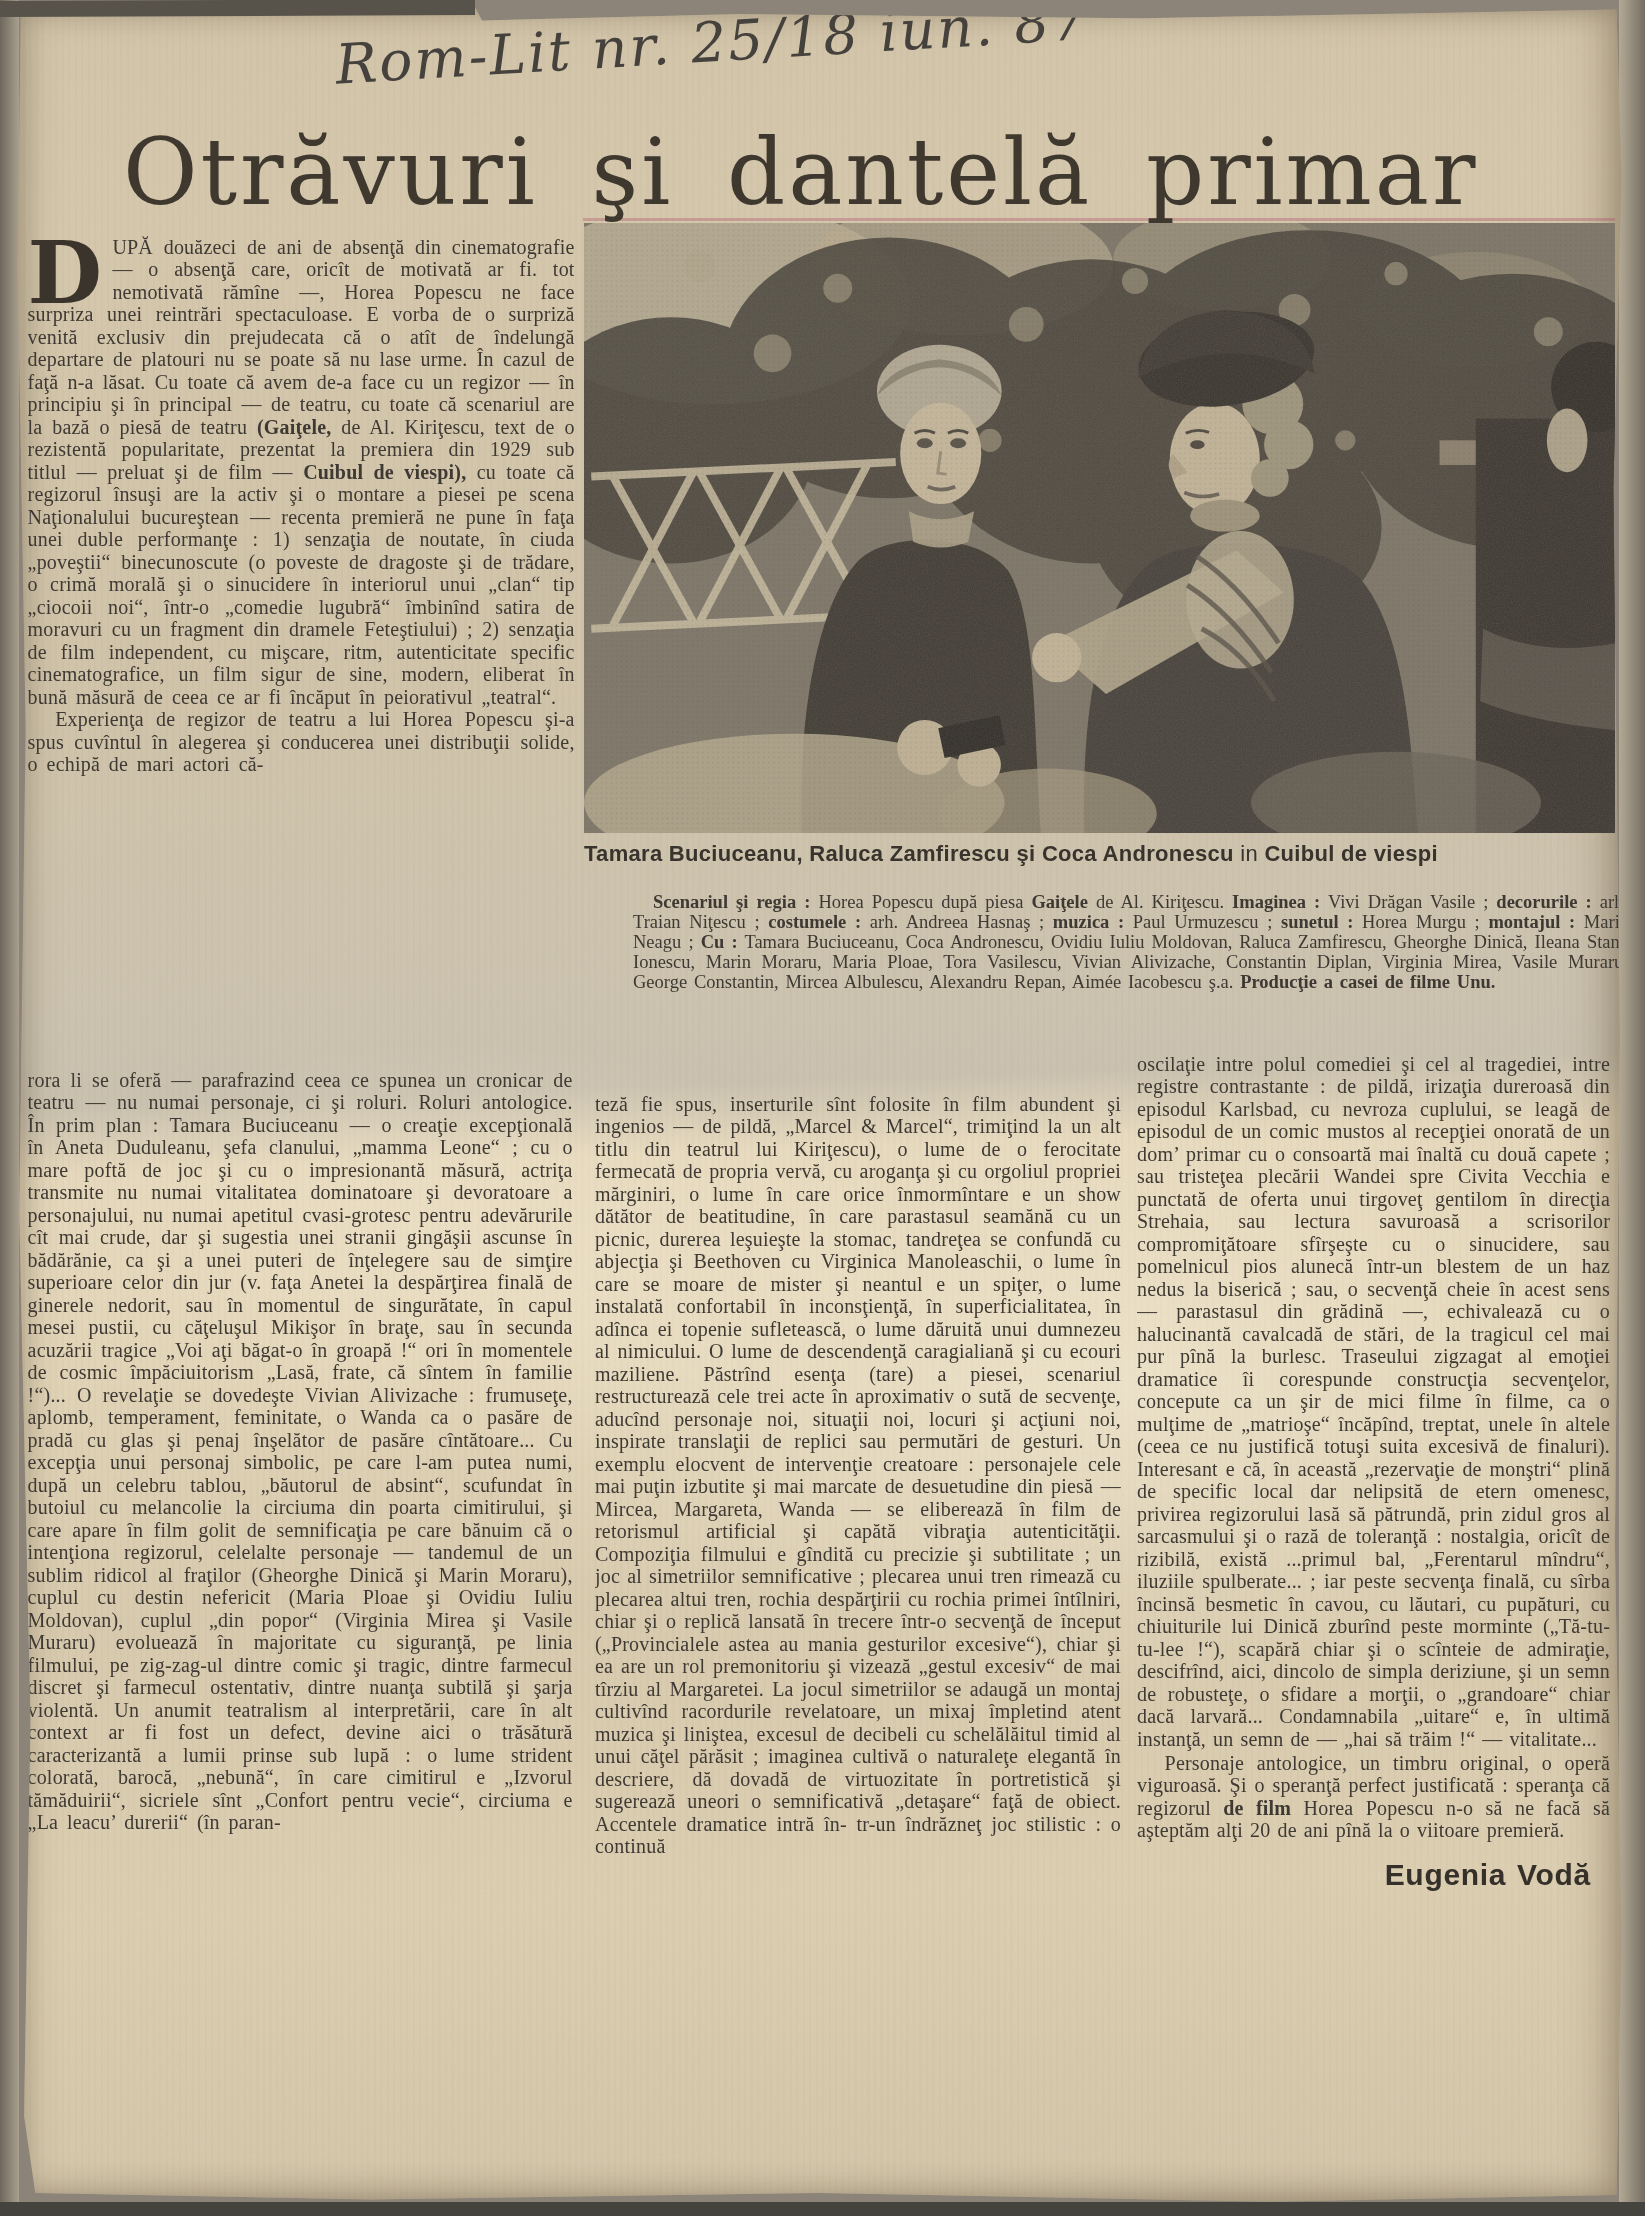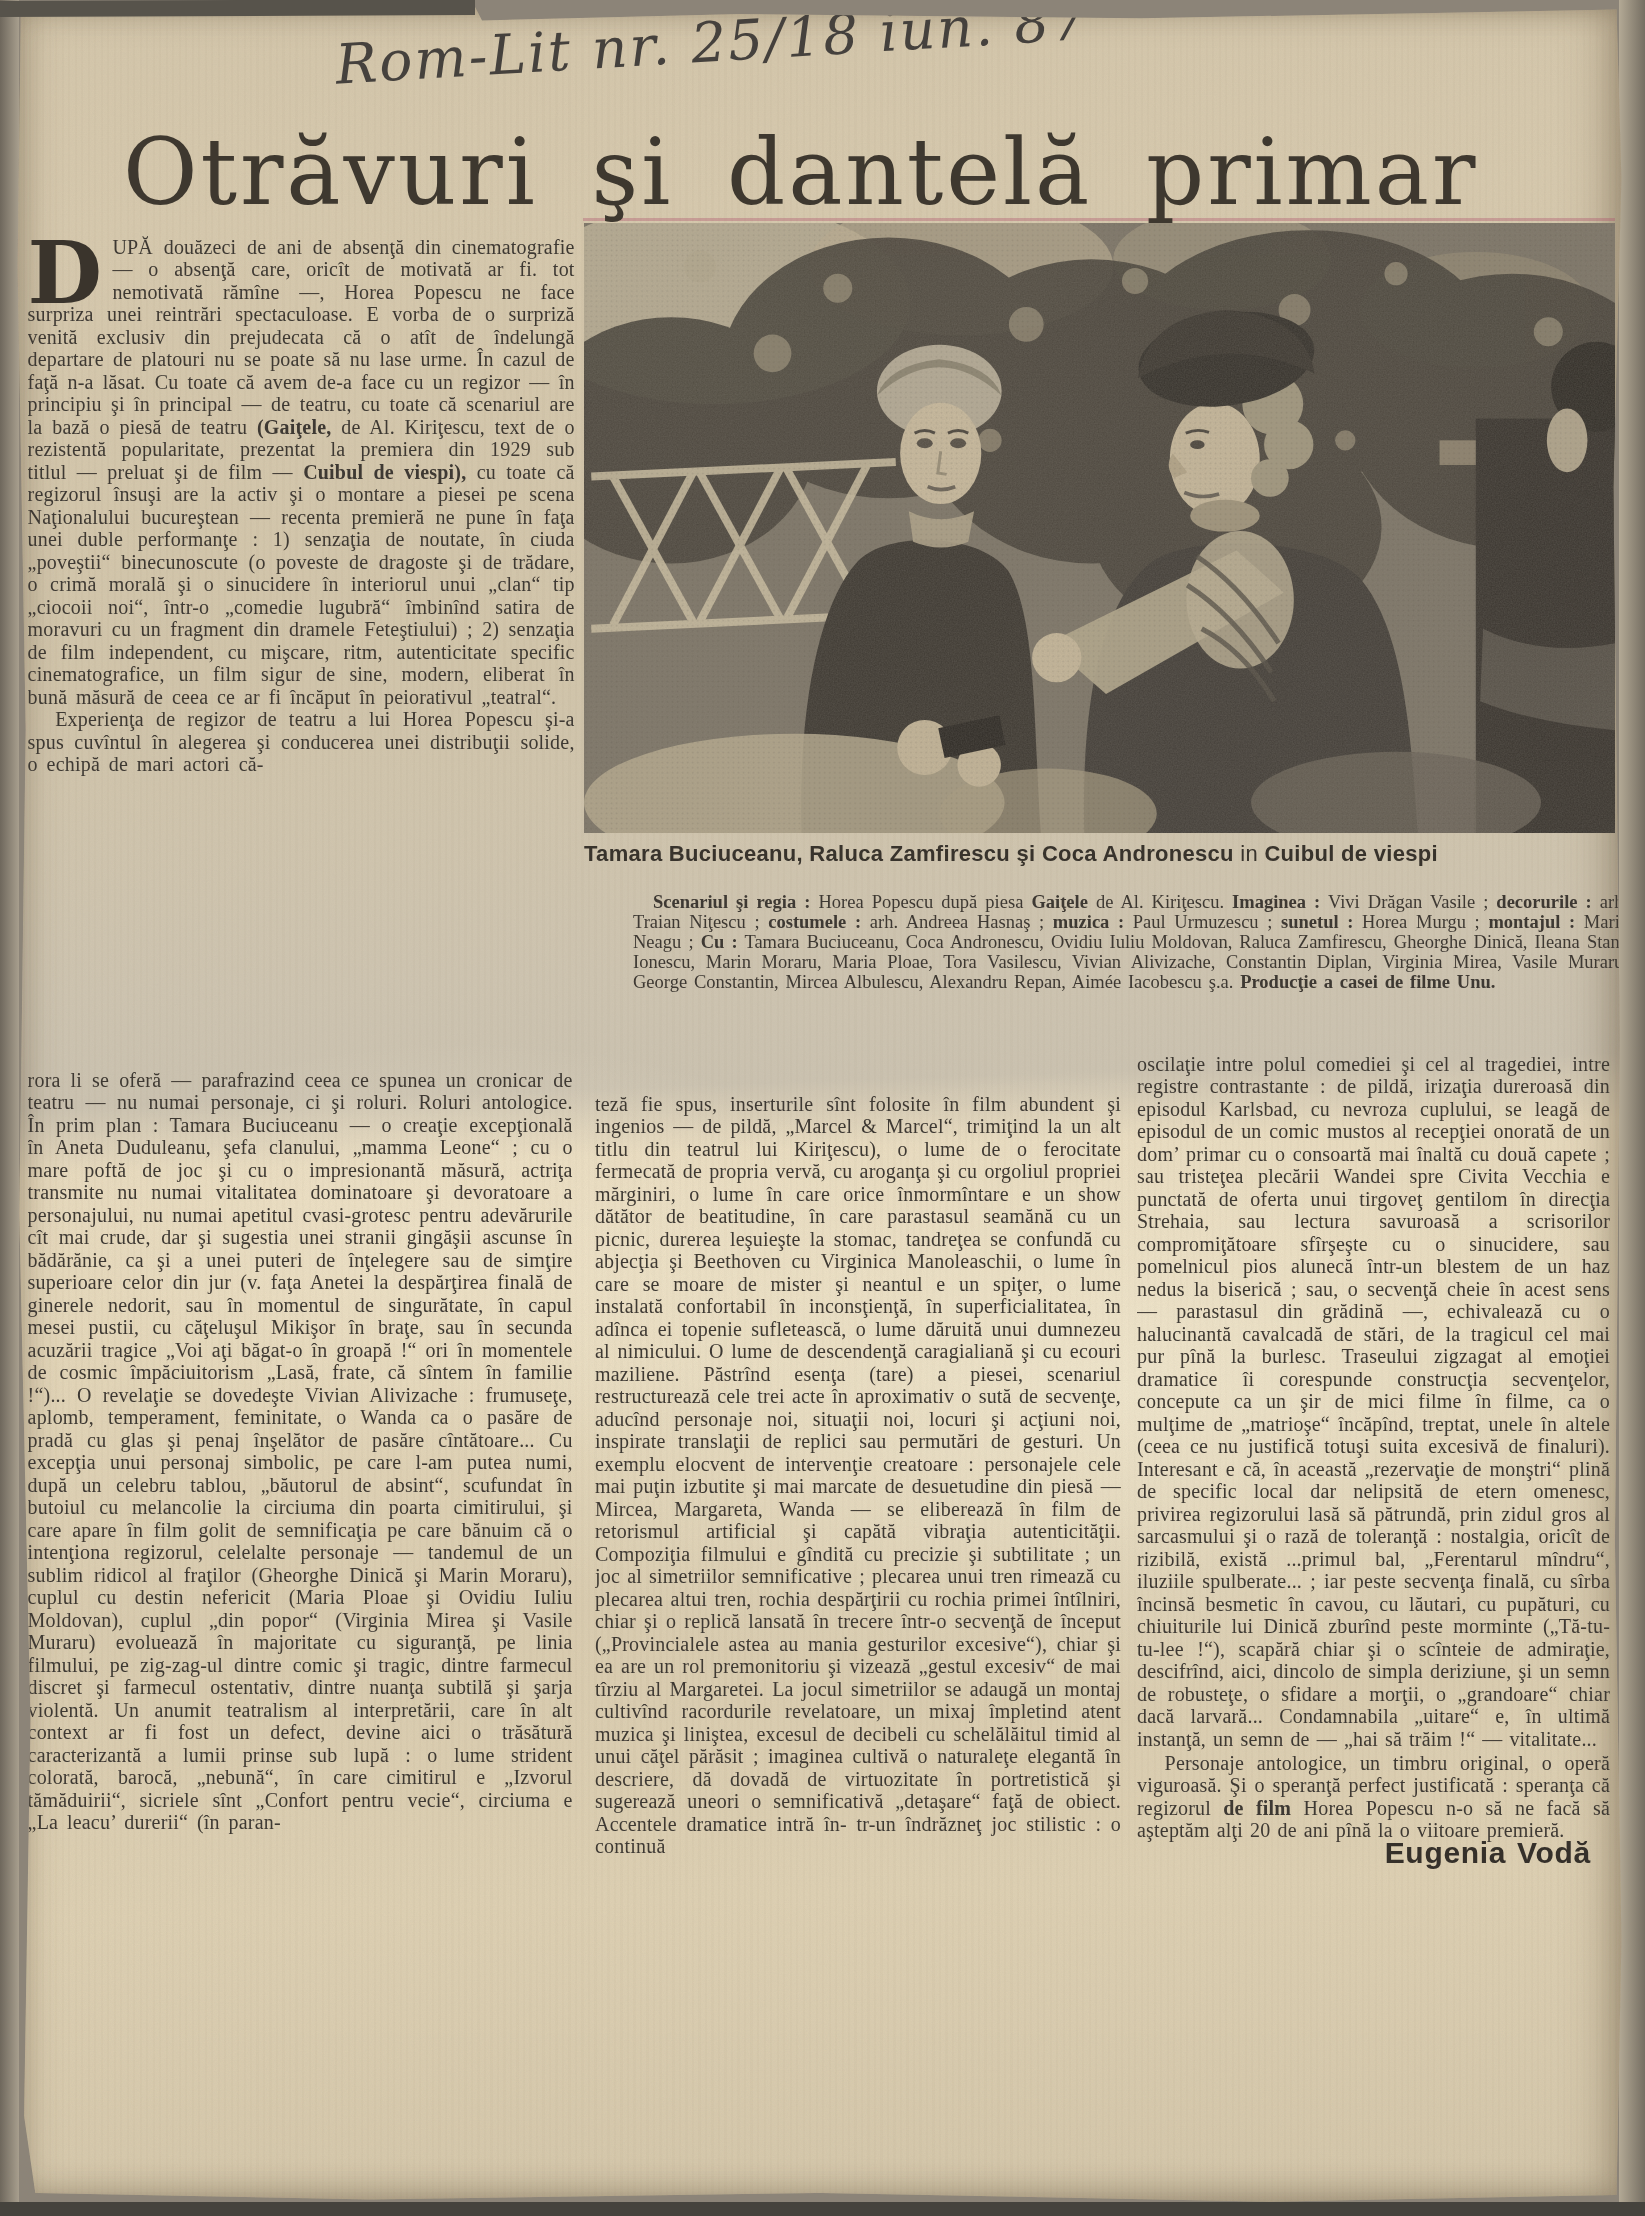--- a/index.html
+++ b/index.html
@@ -85,21 +85,21 @@
     text-align:justify;word-spacing:2.2px;text-indent:20px;
   }
   .credits b{font-weight:bold;}
 
   .bcol{overflow:hidden;}
   .bcol1{left:11.6px;top:1056px;width:545px;height:1114px;margin-top:10px;}
   .bcol2{left:579px;top:1057px;width:526px;height:1135px;word-spacing:1.8px;margin-top:33px;}
   .bcol3{left:1121px;top:1050px;width:473px;height:1131px;word-spacing:1.8px;}
   .bcol3 .para2{text-indent:27.6px;margin-top:1.5px;}
   .signature{
-    text-align:right;padding-right:19px;
+    text-align:right;padding-right:19px;margin-top:22px;
     font-family:"Liberation Sans",sans-serif;font-weight:bold;
     font-size:30px;color:#35302a;letter-spacing:0.7px;
   }
 </style>
 </head>
 <body>
 
 <div class="scan">
   <div class="edge-left"></div>
   <div class="edge-right"></div>

